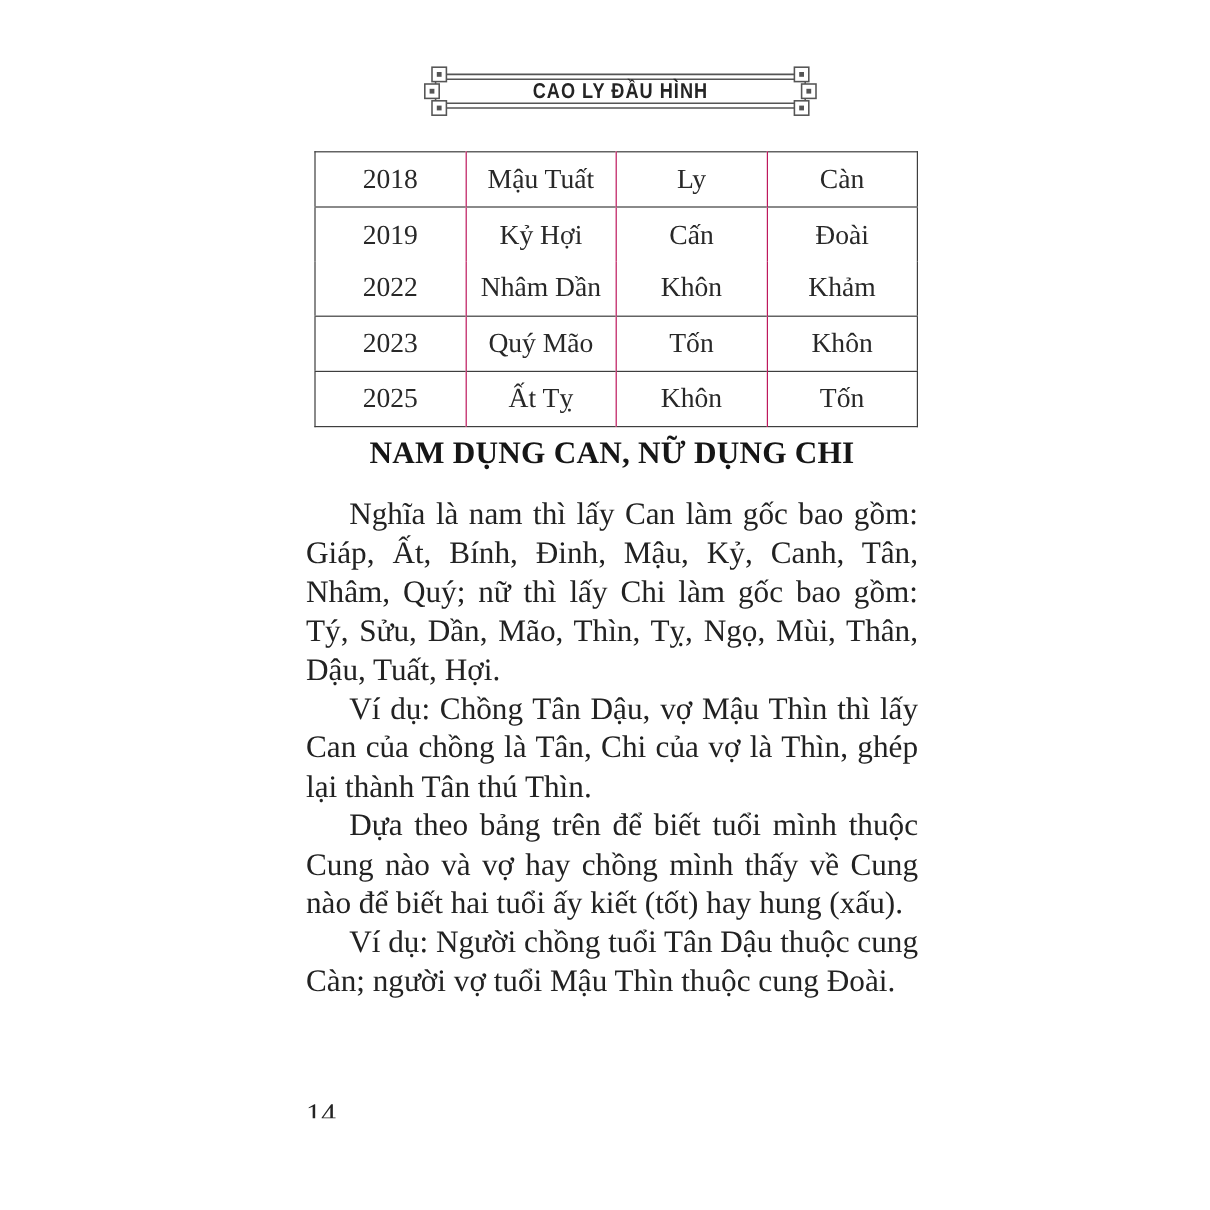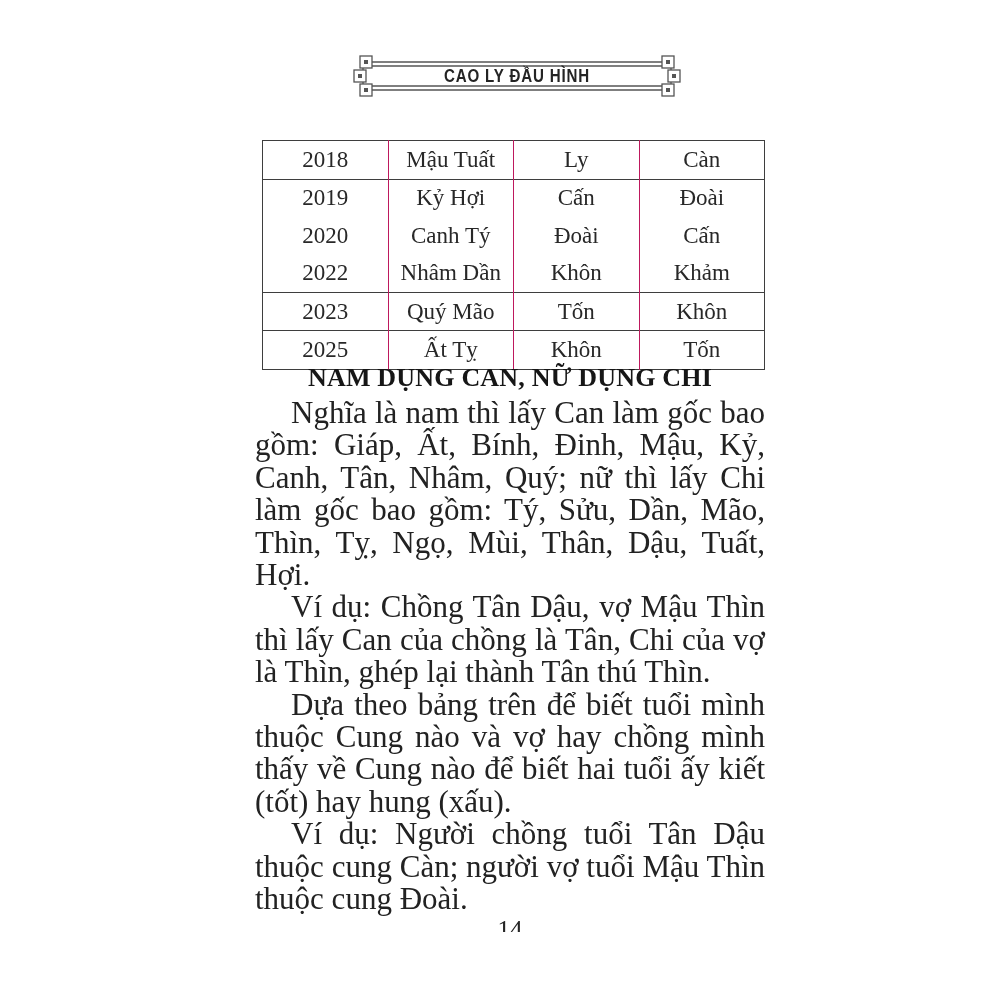--- a/index.html
+++ b/index.html
@@ -36,21 +36,21 @@
     color: #242424;
     transform: scaleX(0.84);
     transform-origin: center;
     white-space: nowrap;
   }
 
   
   .year-table {
     position: absolute;
     left: 262px;
-    top: 140px;
+    top: 126px;
     width: 503px;
     height: 230px;
     border-collapse: collapse;
     border: 1.5px solid #3e3e3e;
     font-size: 23px;
     color: #282828;
     table-layout: fixed;
   }
   .year-table td {
     width: 25%;
@@ -67,43 +67,43 @@
   .year-table tr:last-child { border-bottom: none; font-family: Liberation Serif, serif; }
 
   
   .content {
     position: absolute;
     left: 255px;
     top: 363px;
     width: 510px;
   }
   .content h2 {
-    margin: 0 0 4px 0;
+    margin: 0 0 20px 0;
     font-size: 26px;
     font-weight: bold;
     text-align: center;
     letter-spacing: 0.2px;
     color: #161616;
   }
   .content p {
     margin: 0;
-    font-size: 31px;
+    font-size: 26px;
     line-height: 32.4px;
     text-align: justify;
     text-indent: 36px;
     color: #222222;
   }
 
   
   .page-number {
     position: absolute;
     left: 255px;
     top: 916px;
     width: 510px;
-    text-align: center;
+    text-align: left;
     font-size: 25px;
     color: #242424;
   }
 </style>
 </head>
 <body>
 
 <div class="page">
 
   <div class="banner">
@@ -154,26 +154,20 @@
         <td>Mậu Tuất</td>
         <td>Ly</td>
         <td>Càn</td>
       </tr>
       <tr class="no-line">
         <td>2019</td>
         <td>Kỷ Hợi</td>
         <td>Cấn</td>
         <td>Đoài</td>
       </tr>
-      <tr class="no-line">
-        <td>2020</td>
-        <td>Canh Tý</td>
-        <td>Đoài</td>
-        <td>Cấn</td>
-      </tr>
       <tr>
         <td>2022</td>
         <td>Nhâm Dần</td>
         <td>Khôn</td>
         <td>Khảm</td>
       </tr>
       <tr>
         <td>2023</td>
         <td>Quý Mão</td>
         <td>Tốn</td>

